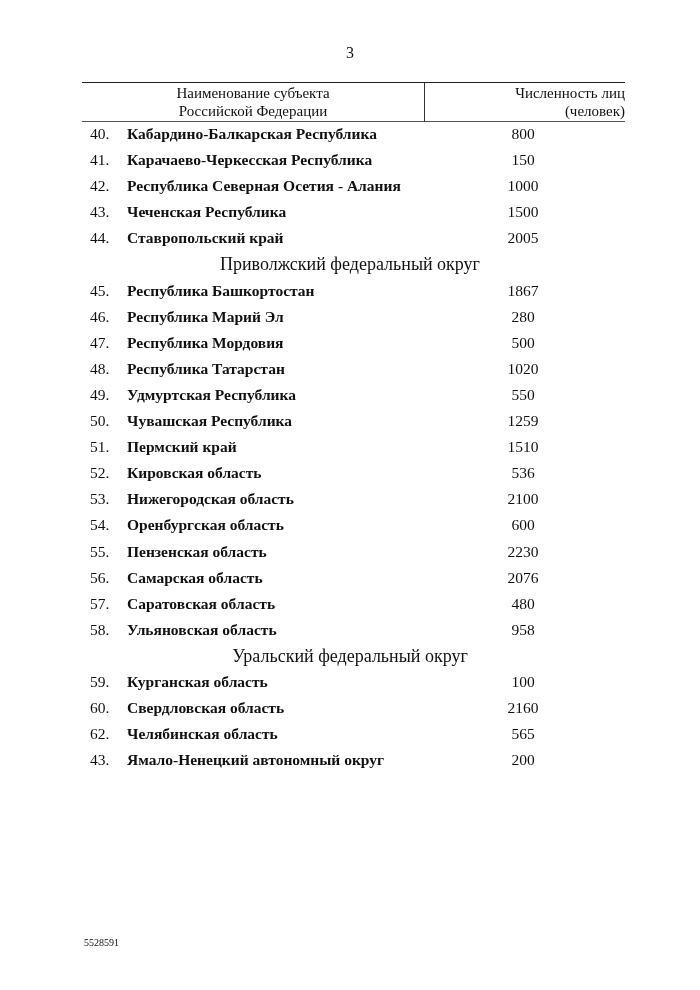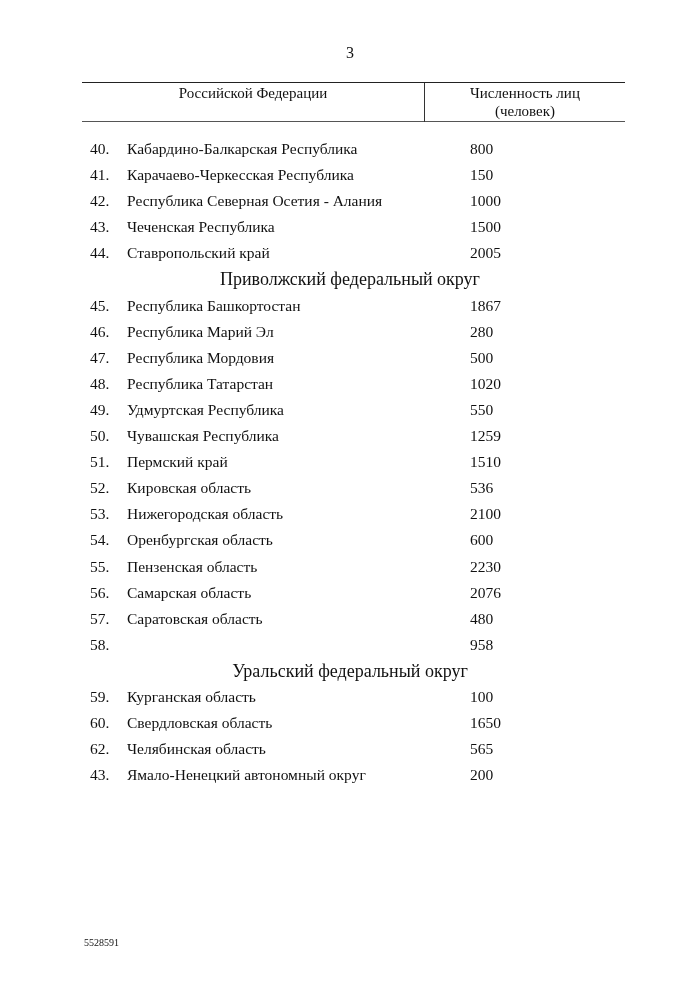--- a/index.html
+++ b/index.html
@@ -4,41 +4,42 @@
 <style>
   html, body { margin: 0; padding: 0; background: #ffffff; }
   body { width: 700px; height: 990px; position: relative; overflow: hidden;
          font-family: "Liberation Serif", "DejaVu Serif", serif; color: #111; }
   .page-num { position: absolute; top: 44px; left: 0; width: 700px; text-align: center; font-size: 16px; }
   .hdr { position: absolute; top: 82px; left: 82px; width: 543px; height: 38px;
          border-top: 1.5px solid #222; border-bottom: 1.5px solid #555; }
   .hdr-col1 { position: absolute; left: 0; top: 0; width: 342px; height: 38px; border-right: 1px solid #333;
               text-align: center; font-size: 15px; line-height: 18px; padding-top: 1px; }
   .hdr-col2 { position: absolute; left: 343px; top: 0; width: 200px; height: 38px;
-              text-align: center; font-size: 15px; line-height: 18px; padding-top: 1px; }
+              text-align: right; font-size: 15px; line-height: 18px; padding-top: 1px; }
   .hdr-col1 span, .hdr-col2 span { display: block; }
-  .rows { position: absolute; top: 136px; left: 0; width: 638px; }
+  .rows { position: absolute; top: 121px; left: 0; width: 638px; }
   .row { position: relative; height: 26.1px; font-size: 15.5px; line-height: 26px; }
   .row .num { position: absolute; left: 90px; }
-  .row .name { position: absolute; left: 127px; white-space: nowrap; }
-  .row .val { position: absolute; left: 470px; width: 106px; text-align: left; font-family: Liberation Serif, serif; }
+  .row .name { position: absolute; left: 127px; white-space: nowrap; font-weight: bold; }
+  .row .val { position: absolute; left: 470px; width: 106px; text-align: center; font-family: Liberation Serif, serif; }
   .row.tall { height: 46px; }
   .row.tall .name { line-height: 20px; top: 3px; white-space: normal; width: 300px; }
   .row.tall .num, .row.tall .val { line-height: 20px; top: 3px; }
   .district { height: 26.1px; line-height: 26px; font-size: 18px; text-align: center;
               position: relative; left: 0; width: 700px; }
   .doc-id { position: absolute; top: 937px; left: 84px; font-size: 10px; font-family: "Liberation Serif", serif; }
 </style>
 </head>
 <body>
 
 <div class="page-num">3</div>
 
 <div class="hdr">
   <div class="hdr-col1">
+    <span>Наименование субъекта</span>
     <span>Российской Федерации</span>
   </div>
   <div class="hdr-col2">
     <span>Численность лиц</span>
     <span>(человек)</span>
   </div>
 </div>
 
 <div class="rows" id="rows">
     <div class="row">
@@ -127,32 +128,33 @@
       <span class="name">Самарская область</span>
       <span class="val">2076</span>
     </div>
     <div class="row">
       <span class="num">57.</span>
       <span class="name">Саратовская область</span>
       <span class="val">480</span>
     </div>
     <div class="row">
       <span class="num">58.</span>
+      <span class="name">Ульяновская область</span>
       <span class="val">958</span>
     </div>
     <div class="district">Уральский федеральный округ</div>
     <div class="row">
       <span class="num">59.</span>
       <span class="name">Курганская область</span>
       <span class="val">100</span>
     </div>
     <div class="row">
       <span class="num">60.</span>
       <span class="name">Свердловская область</span>
-      <span class="val">1650</span>
+      <span class="val">2160</span>
     </div>
     <div class="row">
       <span class="num">62.</span>
       <span class="name">Челябинская область</span>
       <span class="val">565</span>
     </div>
     <div class="row">
       <span class="num">43.</span>
       <span class="name">Ямало-Ненецкий автономный округ</span>
       <span class="val">200</span>

